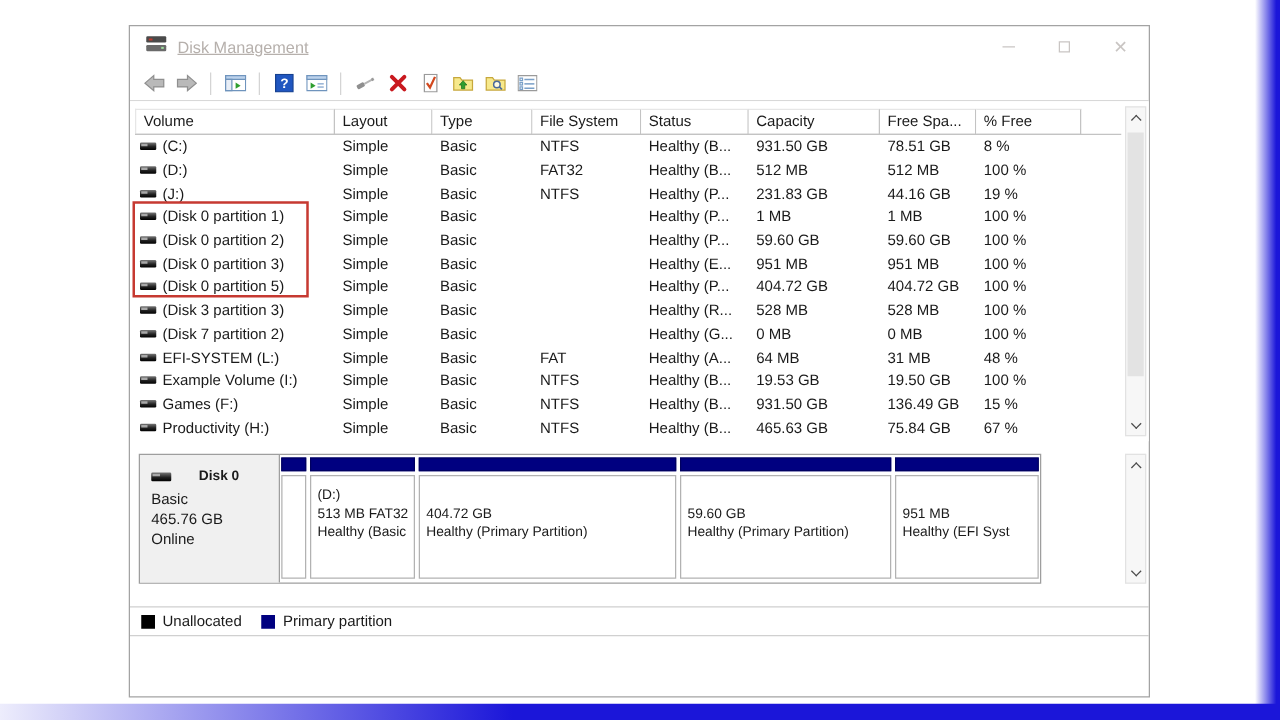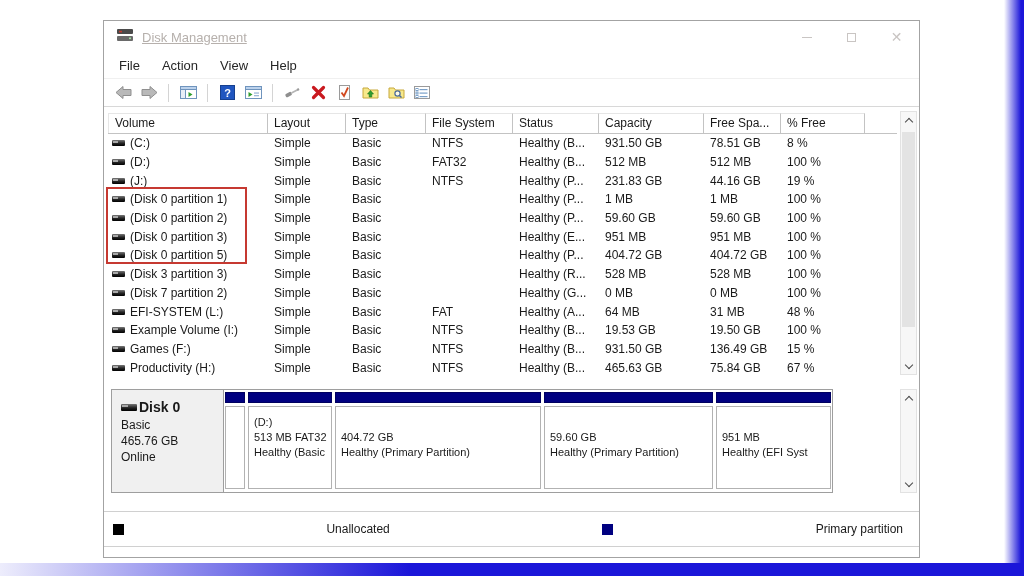--- a/index.html
+++ b/index.html
@@ -56,39 +56,39 @@
   .chev{width:6px;height:6px;border-left:1.6px solid #4a4a4a;border-top:1.6px solid #4a4a4a;display:block;}
   .chev.up{transform:rotate(45deg);margin-top:4px;}
   .chev.down{transform:rotate(225deg);margin-bottom:4px;}
   .sthumb{position:absolute;left:1px;right:1px;top:20px;height:195px;background:#e3e3e3;}
   
   .graphpane{position:relative;height:132px;}
   .diskrow{position:absolute;left:7px;top:10px;width:722px;height:104px;
        border:1px solid #9e9e9e;background:#fff;}
   .disklabel{position:absolute;left:0;top:0;width:112px;height:100%;background:#f0f0f0;
        border-right:1px solid #9e9e9e;padding:9px 0 0 9px;font-size:12px;line-height:16px;}
-  .diskname{font-weight:bold;font-size:14px;display:flex;align-items:center;gap:2px;margin-bottom:2px;}
+  .diskname{font-weight:bold;font-size:11px;display:flex;align-items:center;gap:22px;margin-bottom:2px;}
   .disk-ico{display:inline-block;width:16px;height:7px;border-radius:1px;
        background:linear-gradient(180deg,#777 0%,#232323 55%,#000 100%);position:relative;}
   .disk-ico::before{content:"";position:absolute;left:1px;top:1px;width:6px;height:2px;background:#a8a8a8;}
   .diskgraph{position:absolute;left:112px;top:0;right:0;bottom:0;}
   .pblock{position:absolute;top:2px;bottom:2px;}
   .pblock.p0{left:1px;width:20px;}
   .pblock.p1{left:24px;width:84px;}
   .pblock.p2{left:111px;width:206px;}
   .pblock.p3{left:320px;width:169px;}
   .pblock.p4{left:492px;width:115px;}
   .pbar{height:11px;background:var(--navy);border:1px solid #000060;}
   .pbody{position:absolute;top:14px;left:0;right:0;bottom:1px;background:#fff;
        border:1px solid #b2b2b2;font-size:11px;line-height:15px;padding-left:5px;
        overflow:hidden;white-space:nowrap;}
   .vscroll2{top:10px;height:104px;}
   
-  .legend{height:36px;border-top:1px solid #d0d0d0;border-bottom:1px solid #d0d0d0;
-       display:flex;align-items:center;padding-left:9px;font-size:12px;justify-content:space-between;}
+  .legend{height:24px;border-top:1px solid #d0d0d0;border-bottom:1px solid #d0d0d0;
+       display:flex;align-items:center;padding-left:9px;font-size:12px;}
   .lswatch{width:11px;height:11px;display:inline-block;margin-right:6px;flex:0 0 auto;}
   .llabel{margin-right:16px;}
 </style>
 </head>
 <body>
 
 <div id="canvas">
   <div class="frame-right"></div>
   <div class="frame-bottom"></div>
 
@@ -110,26 +110,20 @@
           </div>
         <div class="wbtn">
             <span class="glyph-max"></span>
           </div>
         <div class="wbtn">
             <span class="glyph-close">✕</span>
           </div>
       </div>
     </div>
 
-    <div class="menubar" id="menubar">
-        <div class="menu-item">File</div>
-        <div class="menu-item">Action</div>
-        <div class="menu-item">View</div>
-        <div class="menu-item">Help</div>
-      </div>
     <div class="toolbar" id="toolbar">
         <div class="tbtn">
           <svg width="17" height="15" viewBox="0 0 17 15">
             <path d="M1 7.5 L8 1.5 L8 4.5 L16 4.5 L16 10.5 L8 10.5 L8 13.5 Z" fill="#b9b9b9" stroke="#8f8f8f"></path>
           </svg>
         </div>
         <div class="tbtn">
           <svg width="17" height="15" viewBox="0 0 17 15">
             <path d="M16 7.5 L9 1.5 L9 4.5 L1 4.5 L1 10.5 L9 10.5 L9 13.5 Z" fill="#b9b9b9" stroke="#8f8f8f"></path>
           </svg>

